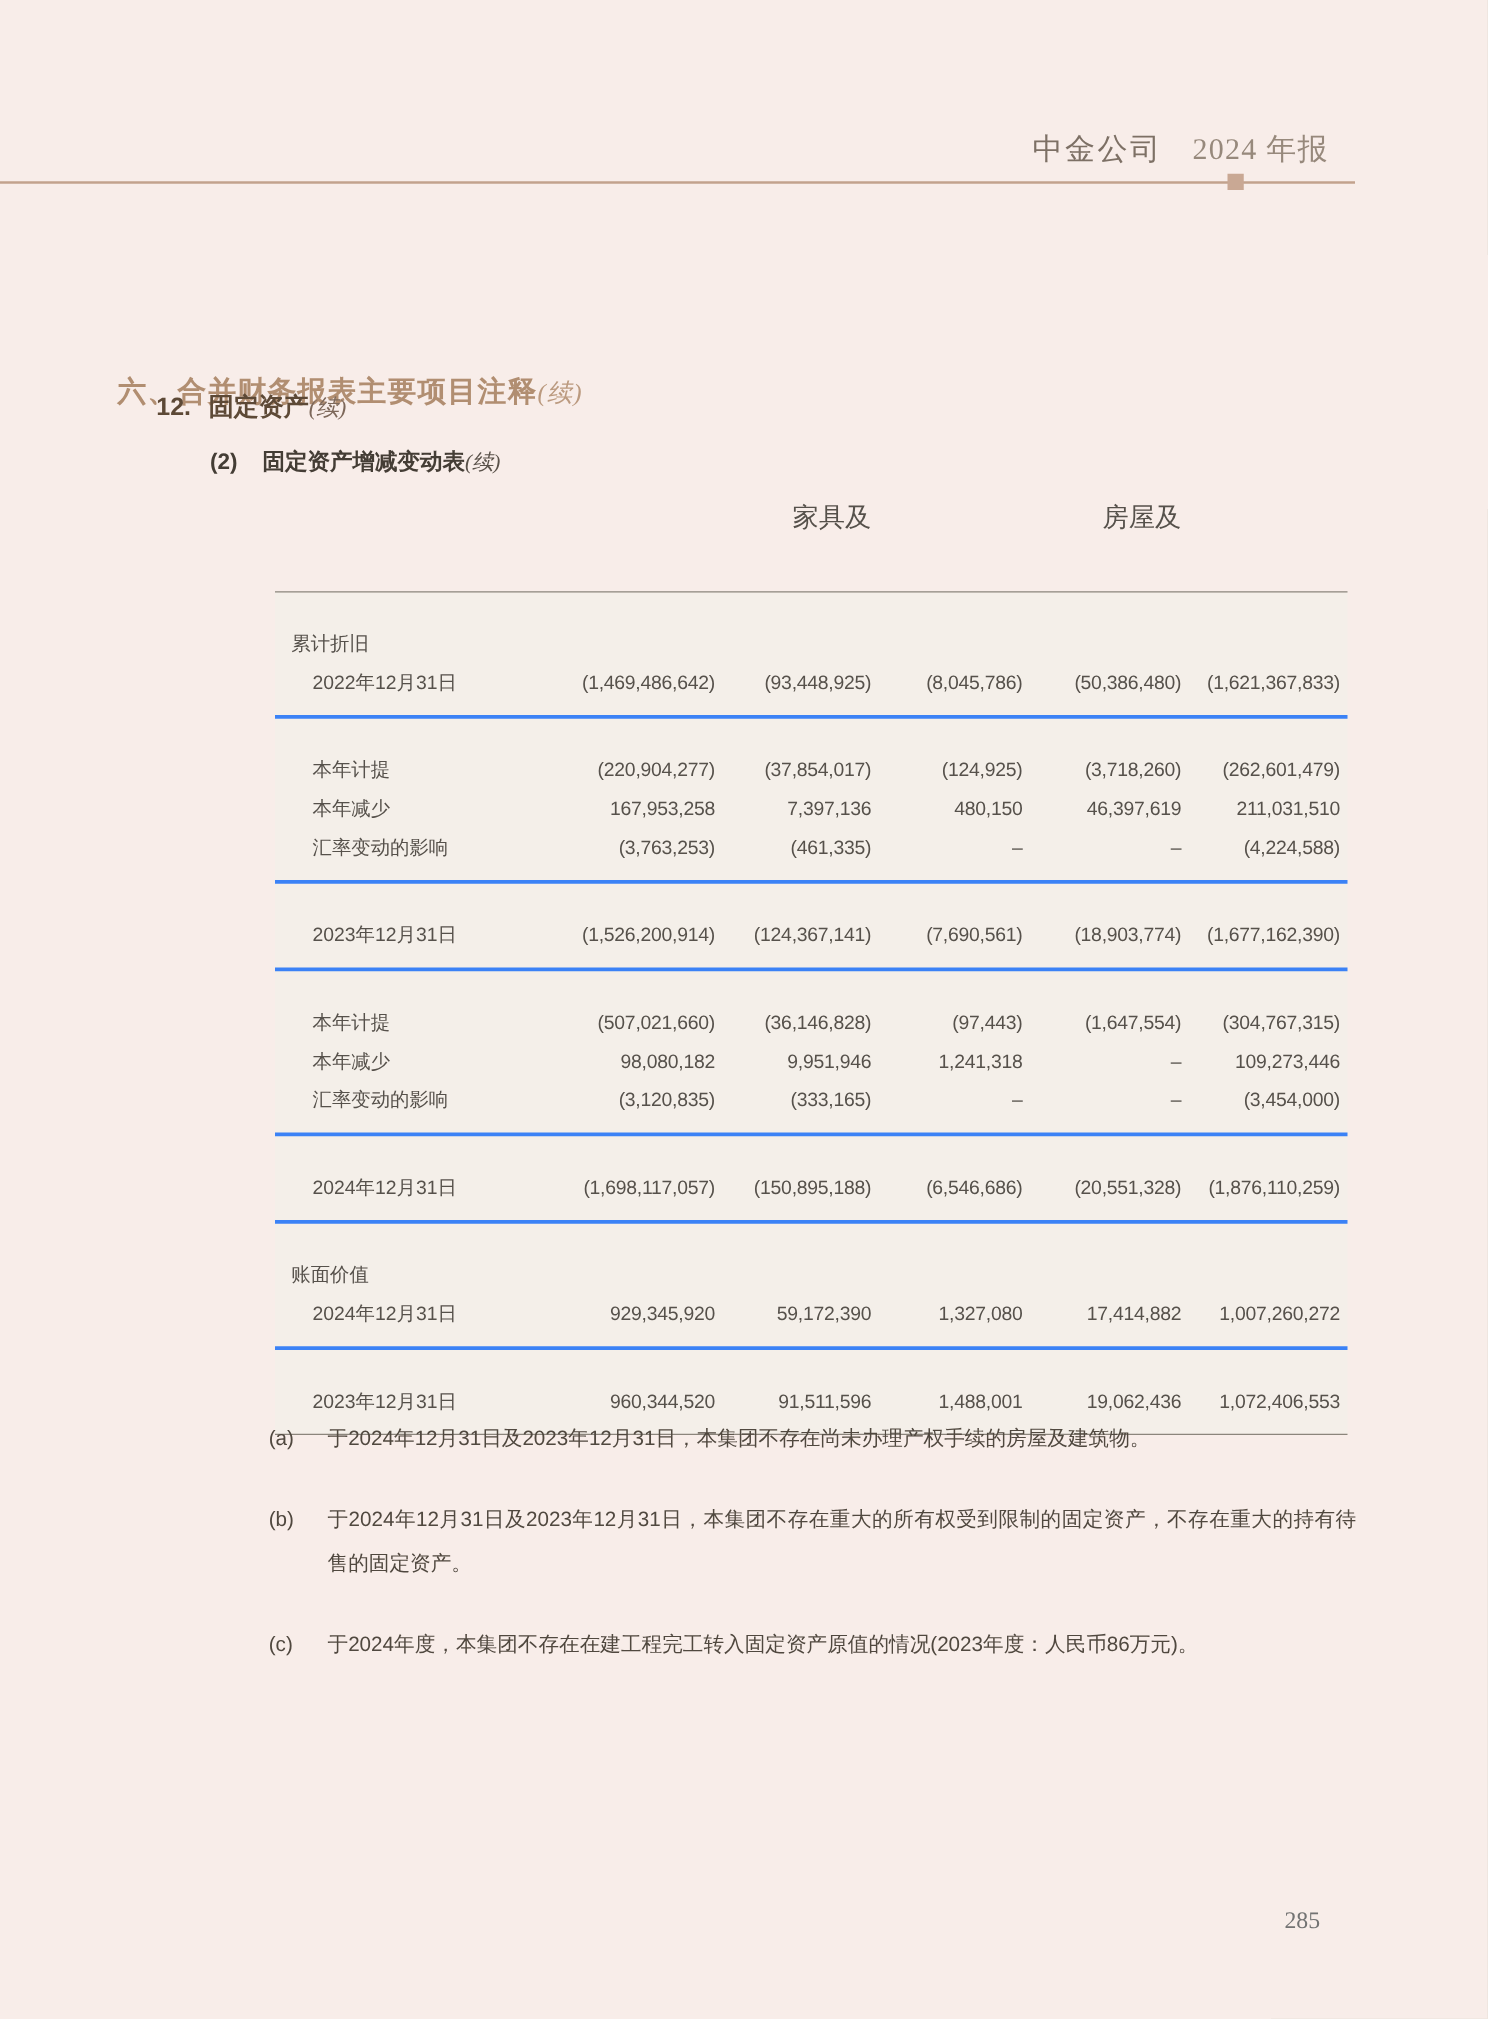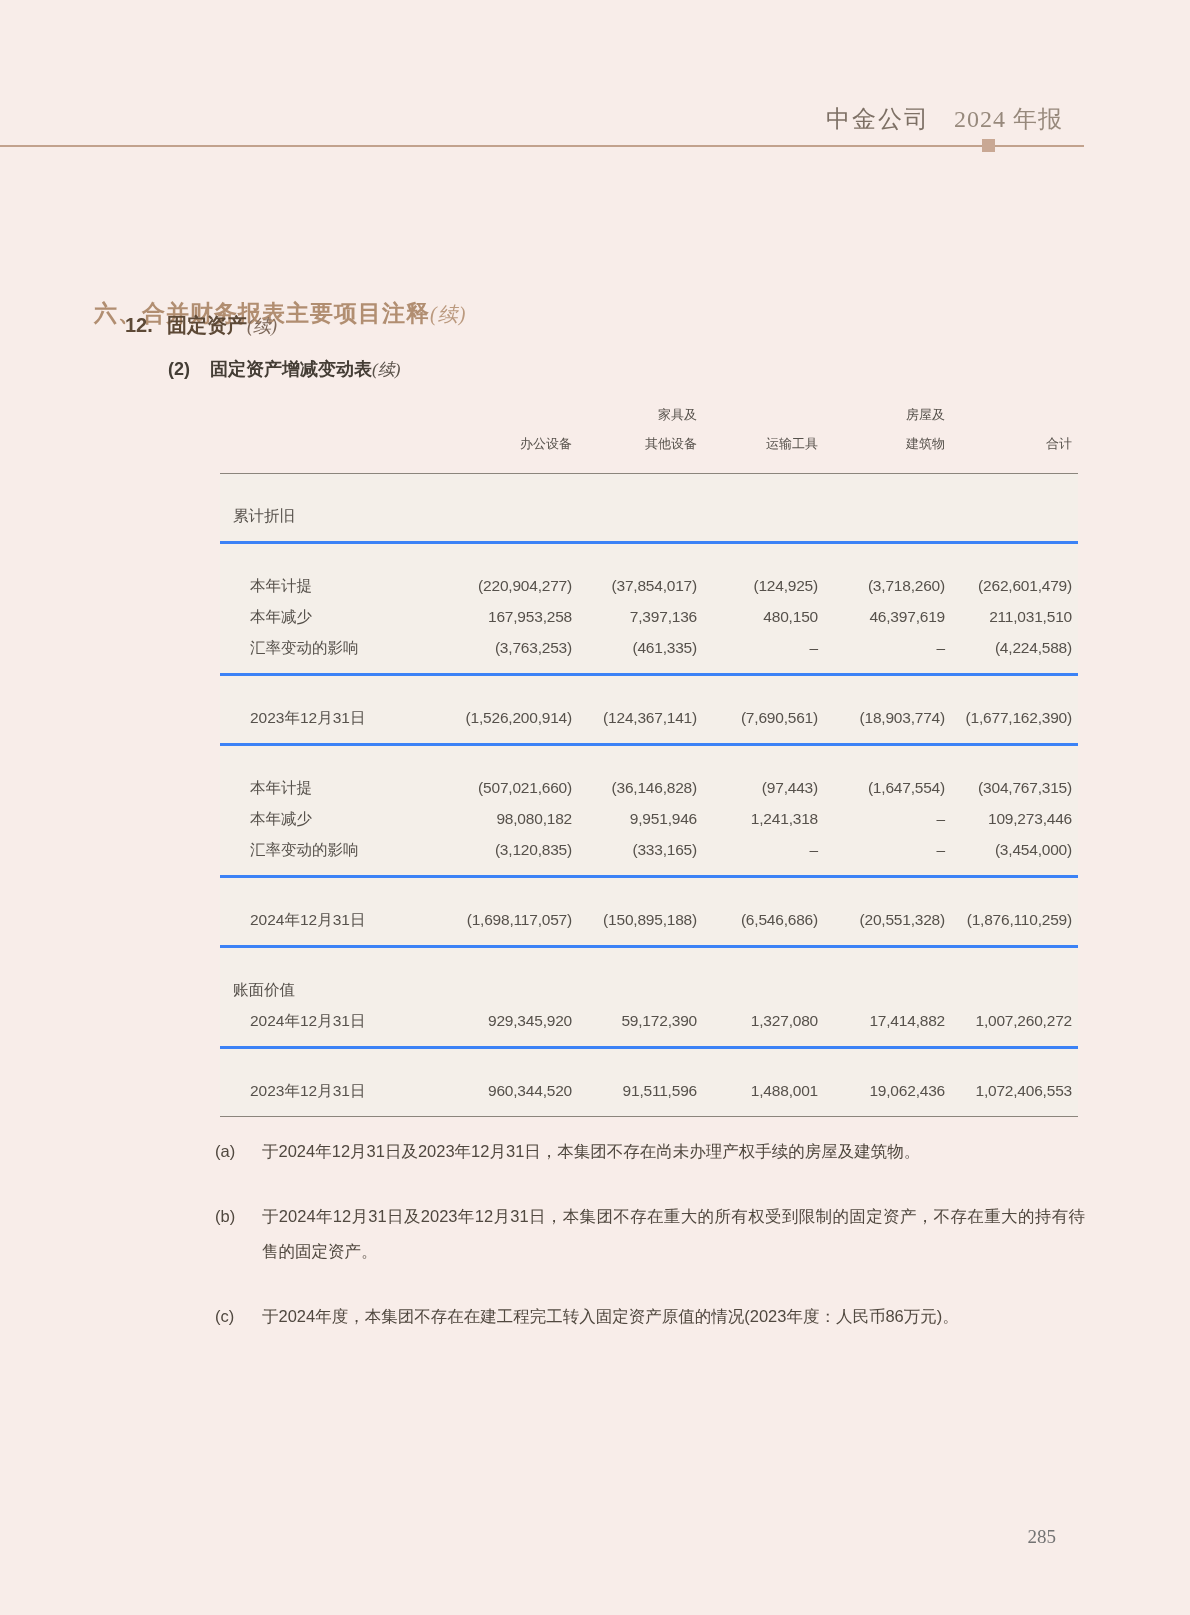--- a/index.html
+++ b/index.html
@@ -26,21 +26,21 @@
   .h1{position:absolute;top:263px;left:94px;font-size:23px;font-weight:bold;color:#b18e71;letter-spacing:1px;white-space:nowrap;margin-top:35px;}
   .h2{position:absolute;top:312px;left:125px;font-size:20px;font-weight:bold;color:#5d4936;white-space:nowrap;}
   .h2 .num{display:inline-block;width:42px;}
   .h3{position:absolute;top:357px;left:168px;font-size:18px;font-weight:bold;color:#443d35;white-space:nowrap;}
   .h3 .num{display:inline-block;width:42px;}
   .xu{font-family:"Liberation Serif","DejaVu Serif",serif;font-style:italic;font-weight:normal;}
   .h1 .xu{font-size:20px;color:#bb9a7f;}
   .h2 .xu{font-size:18px;color:#7d685a;}
   .h3 .xu{font-size:17px;color:#5a524a;}
   
-  .thead{position:absolute;top:400px;left:220px;width:858px;font-size:13px;color:#56514b;}
+  .thead{position:absolute;top:400px;left:220px;width:858px;font-size:21px;color:#56514b;}
   .thead-row{display:grid;grid-template-columns:205px 147px 125px 121px 127px 127px;margin-right:6px;line-height:29px;}
   .thead-row .hcell{text-align:right;}
   .table{
     position:absolute;top:473px;left:220px;width:858px;
     background:#f4efe9;
     border-top:1px solid #8b857c;border-bottom:1px solid #8b857c;
     font-size:15.5px;color:#56514b;
   }
   .tsection{padding:26px 0 10px 0;}
   .tsection + .tsection{border-top:3px solid #3b82f6;}
@@ -85,34 +85,34 @@
 
   <div class="thead">
     <div class="thead-row">
       <div class="hcell"></div>
       <div class="hcell"></div>
       <div class="hcell">家具及</div>
       <div class="hcell"></div>
       <div class="hcell">房屋及</div>
       <div class="hcell"></div>
     </div>
-    <div class="thead-row">
-      <div class="hcell"></div>
-      <div class="hcell">办公设备</div>
-      <div class="hcell">其他设备</div>
-      <div class="hcell">运输工具</div>
-      <div class="hcell">建筑物</div>
-      <div class="hcell">合计</div>
-    </div>
   </div>
 
   <div class="table">
       <div class="tsection">
         <div class="trow tlabel">
           <div class="tcell label">累计折旧</div>
+        </div>
+        <div class="trow tdata">
+          <div class="tcell label">2022年12月31日</div>
+          <div class="tcell num">(1,469,486,642)</div>
+          <div class="tcell num">(93,448,925)</div>
+          <div class="tcell num">(8,045,786)</div>
+          <div class="tcell num">(50,386,480)</div>
+          <div class="tcell num">(1,621,367,833)</div>
         </div>
       </div>
       <div class="tsection">
         <div class="trow tdata">
           <div class="tcell label">本年计提</div>
           <div class="tcell num">(220,904,277)</div>
           <div class="tcell num">(37,854,017)</div>
           <div class="tcell num">(124,925)</div>
           <div class="tcell num">(3,718,260)</div>
           <div class="tcell num">(262,601,479)</div>

